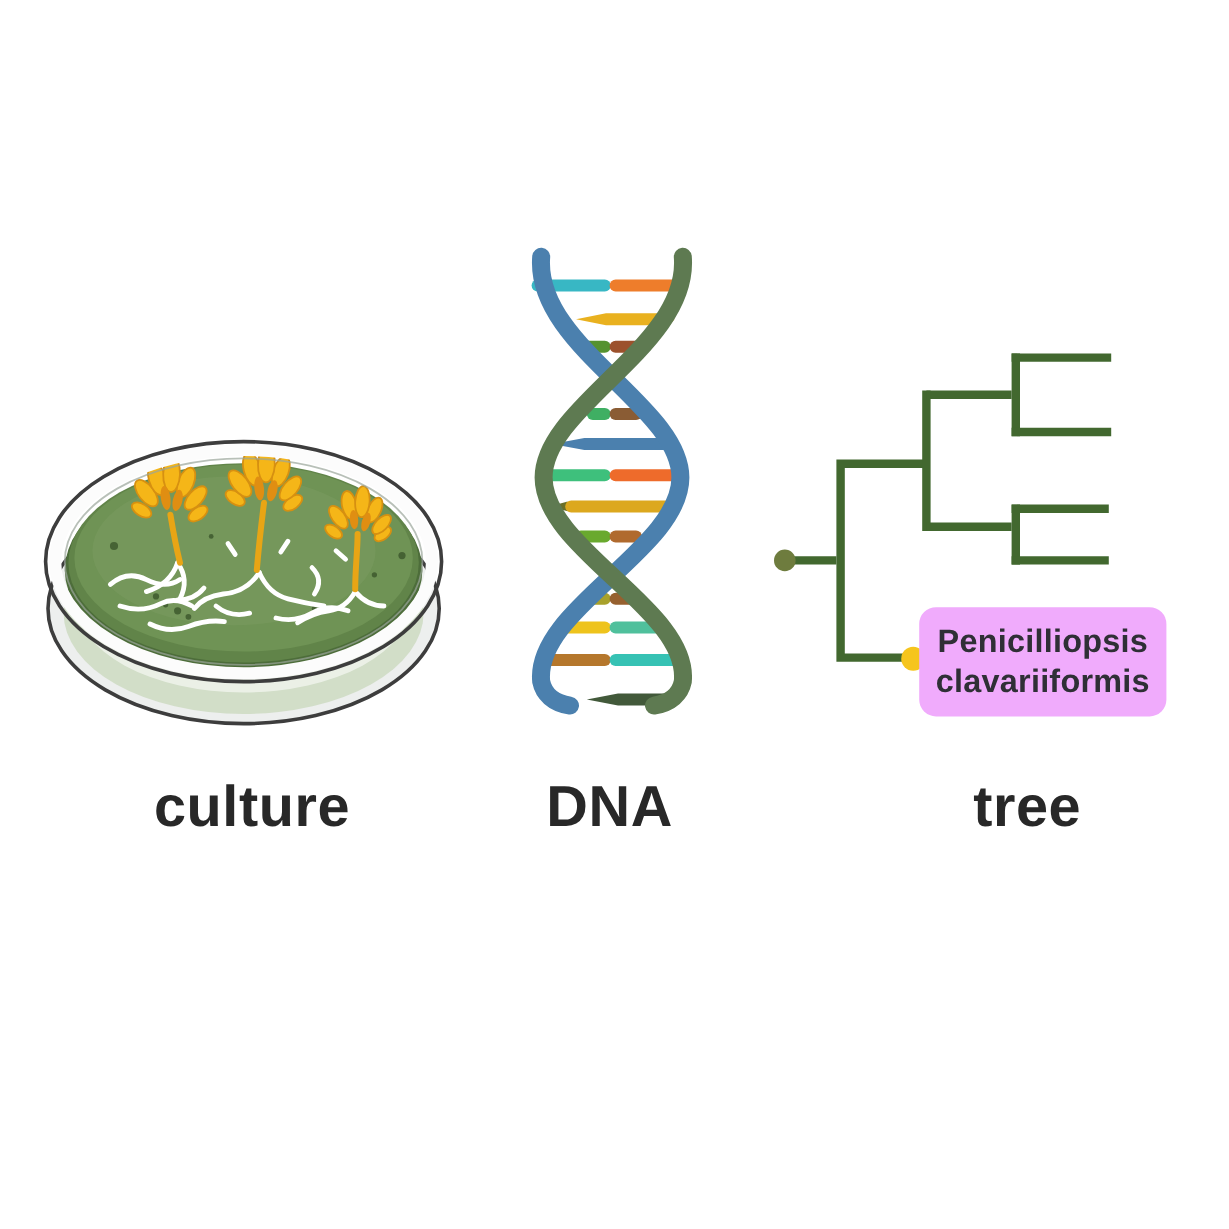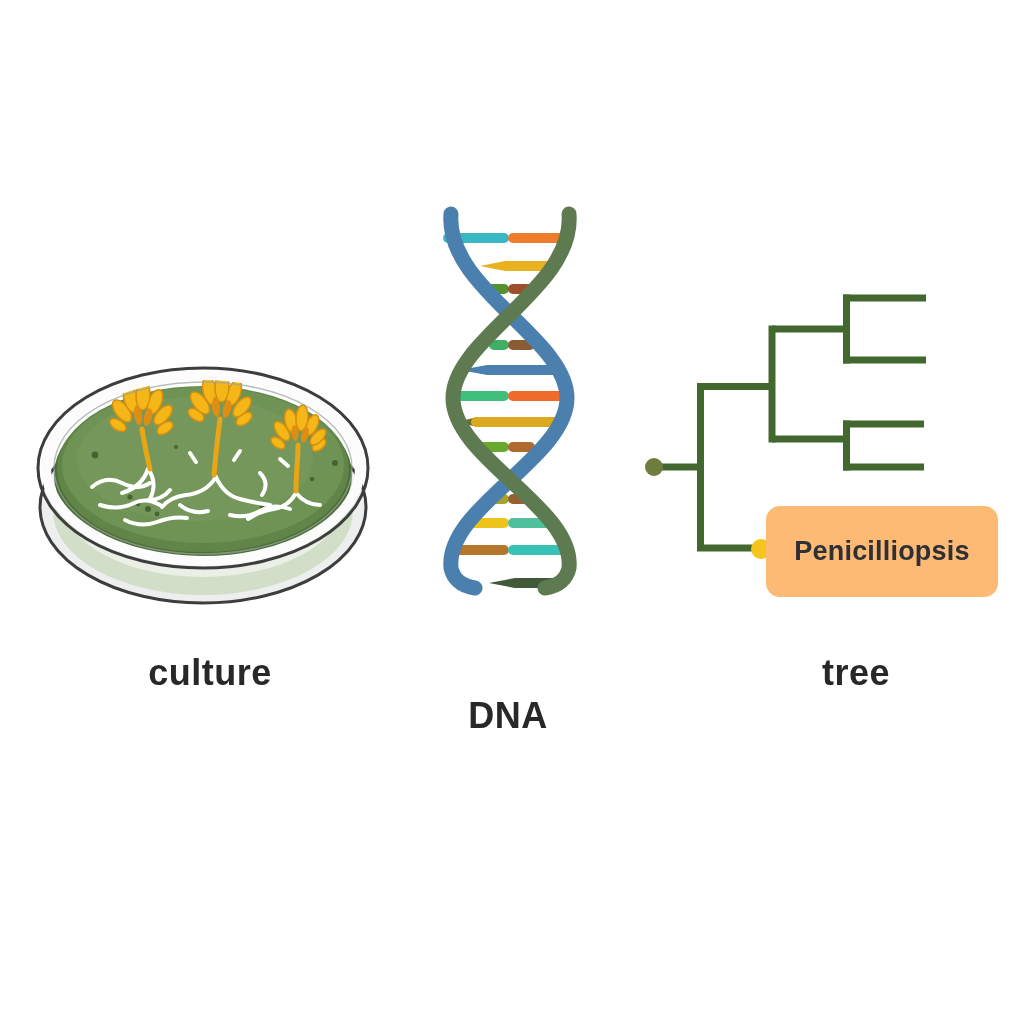--- a/index.html
+++ b/index.html
@@ -3,29 +3,29 @@
 <meta charset="utf-8">
 <style>
   html,body{margin:0;padding:0;background:#ffffff;}
   .canvas{
     position:relative;width:1024px;height:1024px;background:#ffffff;overflow:hidden;
     font-family:"Liberation Sans", sans-serif;
   }
   .fig{position:absolute;}
   .panel-label{
     position:absolute;top:642px;height:62px;line-height:62px;
-    text-align:center;font-size:36px;font-weight:600;color:#282828;
+    text-align:center;font-size:48px;font-weight:600;color:#282828;
     letter-spacing:0.5px;
   }
   .label-culture{left:95px;width:230px;}
-  .label-dna{left:398px;width:220px;margin-top:43px;}
+  .label-dna{left:398px;width:220px;}
   .label-tree{left:746px;width:220px;}
   .taxon-box{
-    position:absolute;left:766px;top:506px;width:232px;height:91px;
-    background:#fdba74;border-radius:14px;
+    position:absolute;left:766px;top:506px;width:206px;height:91px;
+    background:#f0abfc;border-radius:14px;
     display:flex;flex-direction:column;justify-content:center;align-items:center;
     font-size:27px;font-weight:600;color:#2f2f36;line-height:1.25;
     letter-spacing:0.2px;
   }
 </style>
 </head>
 <body>
 
 <div class="canvas">
 
@@ -191,19 +191,20 @@
         <path d="M 213,154 H 294"></path>
         <path d="M 213,197 H 294"></path>
       </g>
       <circle cx="24" cy="197" r="9" fill="#6e7c3e"></circle>
       <circle cx="131" cy="279" r="10" fill="#f6c51d"></circle>
     </svg>
   </div>
 
   <div class="taxon-box">
     <span>Penicilliopsis</span>
+    <span>clavariiformis</span>
   </div>
 
   <div class="panel-label label-culture">culture</div>
   <div class="panel-label label-dna">DNA</div>
   <div class="panel-label label-tree">tree</div>
 
 </div>
 
 </body></html>

